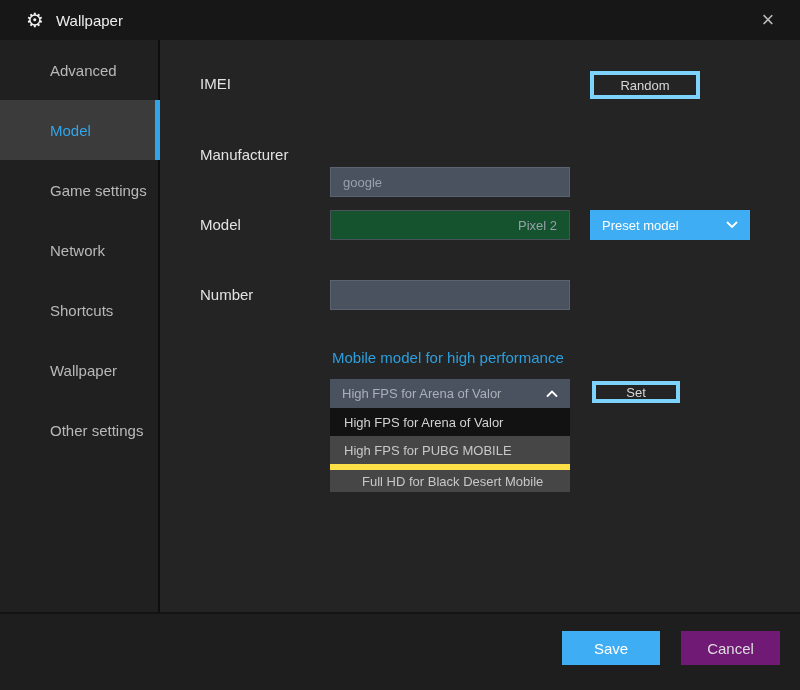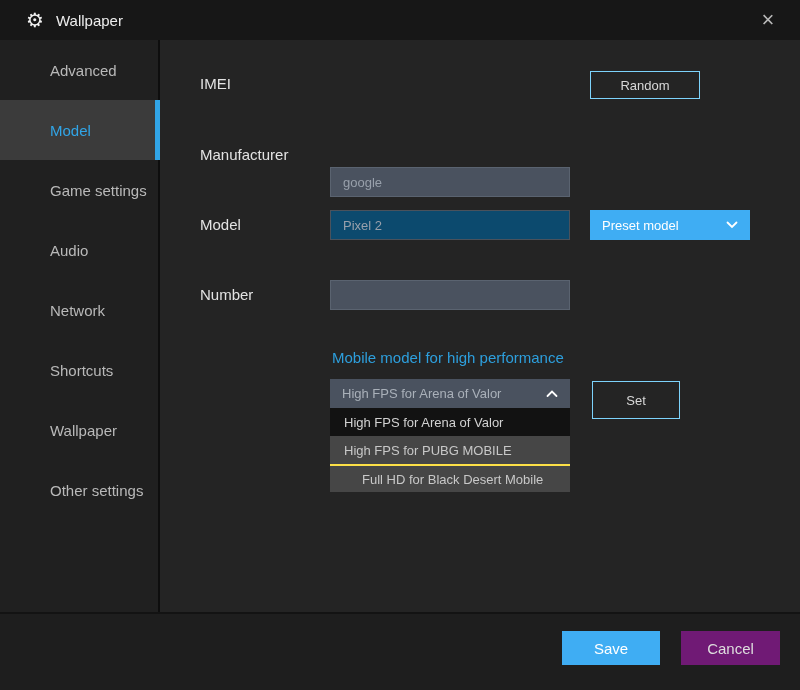--- a/index.html
+++ b/index.html
@@ -54,24 +54,24 @@
   }
   .field-label {
     position: absolute; left: 38px; font-size: 15px; color: #e3e3e3;
   }
   .text-input {
     position: absolute; left: 168px; width: 240px; height: 30px;
     background: #4a525f; border: 1px solid #5a6370; color: #98a0ab;
     font-size: 13px; padding: 0 12px; font-family: "Liberation Sans", sans-serif;
     outline: none;
   }
-  .text-input.dark { background: #0c4a6e; border-color: #4a525c; }
+  .text-input.dark { background: #14532d; border-color: #4a525c; text-align: right; }
 
   .outline-btn {
-    position: absolute; background: transparent; border: 1px solid #7dd3fc;
+    position: absolute; background: transparent; border: 4px solid #7dd3fc;
     color: #d8d8d8; font-size: 13px; cursor: pointer;
     font-family: "Liberation Sans", sans-serif;
   }
 
   .preset-btn {
     position: absolute; left: 428px; top: 170px; width: 160px; height: 30px;
     background: #3fadf3; border: none; color: #ffffff; font-size: 13px;
     display: flex; align-items: center; justify-content: space-between;
     padding: 4px 12px; cursor: pointer; font-family: "Liberation Sans", sans-serif;
   }
@@ -87,21 +87,21 @@
     padding: 0 12px; cursor: pointer;
   }
   .option-list {
     position: absolute; left: 168px; top: 368px; width: 240px;
   }
   .option {
     height: 28px; display: flex; align-items: center; padding: 0 14px;
     font-size: 13px; background: #464646; color: #c8c8c8; cursor: pointer;
   }
   .option.highlight { background: #121212; color: #d2d2d2; }
-  .option + .option.plain { border-top: 2px solid #fde047; padding-left: 32px; }
+  .option + .option.plain { border-top: 6px solid #fde047; padding-left: 32px; }
 
   .chev { display: block; }
 
   
   .footer-divider {
     position: absolute; left: 0; top: 612px; width: 800px; height: 2px;
     background: #131313;
   }
   .footer {
     position: absolute; left: 0; top: 614px; width: 800px; height: 76px;
@@ -130,23 +130,20 @@
 <div class="sidebar">
   <div class="side-item">
     <span>Advanced</span>
   </div>
   <div class="side-item active">
     <span>Model</span>
     <span class="active-bar"></span>
   </div>
   <div class="side-item">
     <span>Game settings</span>
-  </div>
-  <div class="side-item">
-    <span>Audio</span>
   </div>
   <div class="side-item">
     <span>Network</span>
   </div>
   <div class="side-item">
     <span>Shortcuts</span>
   </div>
   <div class="side-item">
     <span>Wallpaper</span>
   </div>
@@ -177,21 +174,21 @@
 
   <span class="perf-heading">Mobile model for high performance</span>
 
   <div class="select-box">
     <span>High FPS for Arena of Valor</span>
     <svg class="chev" width="12" height="8" viewBox="0 0 12 8">
       <path d="M1.5 6 L6 1.5 L10.5 6" stroke="#ffffff" stroke-width="1.8" fill="none" stroke-linecap="round"></path>
     </svg>
   </div>
 
-  <button class="outline-btn" style="left: 430px; top: 341px; width: 88px; height: 38px;">Set</button>
+  <button class="outline-btn" style="left: 430px; top: 341px; width: 88px; height: 22px;">Set</button>
 
   <div class="option-list">
     <div class="option highlight">
       <span>High FPS for Arena of Valor</span>
     </div>
     <div class="option">
       <span>High FPS for PUBG MOBILE</span>
     </div>
     <div class="option plain">
       <span>Full HD for Black Desert Mobile</span>

